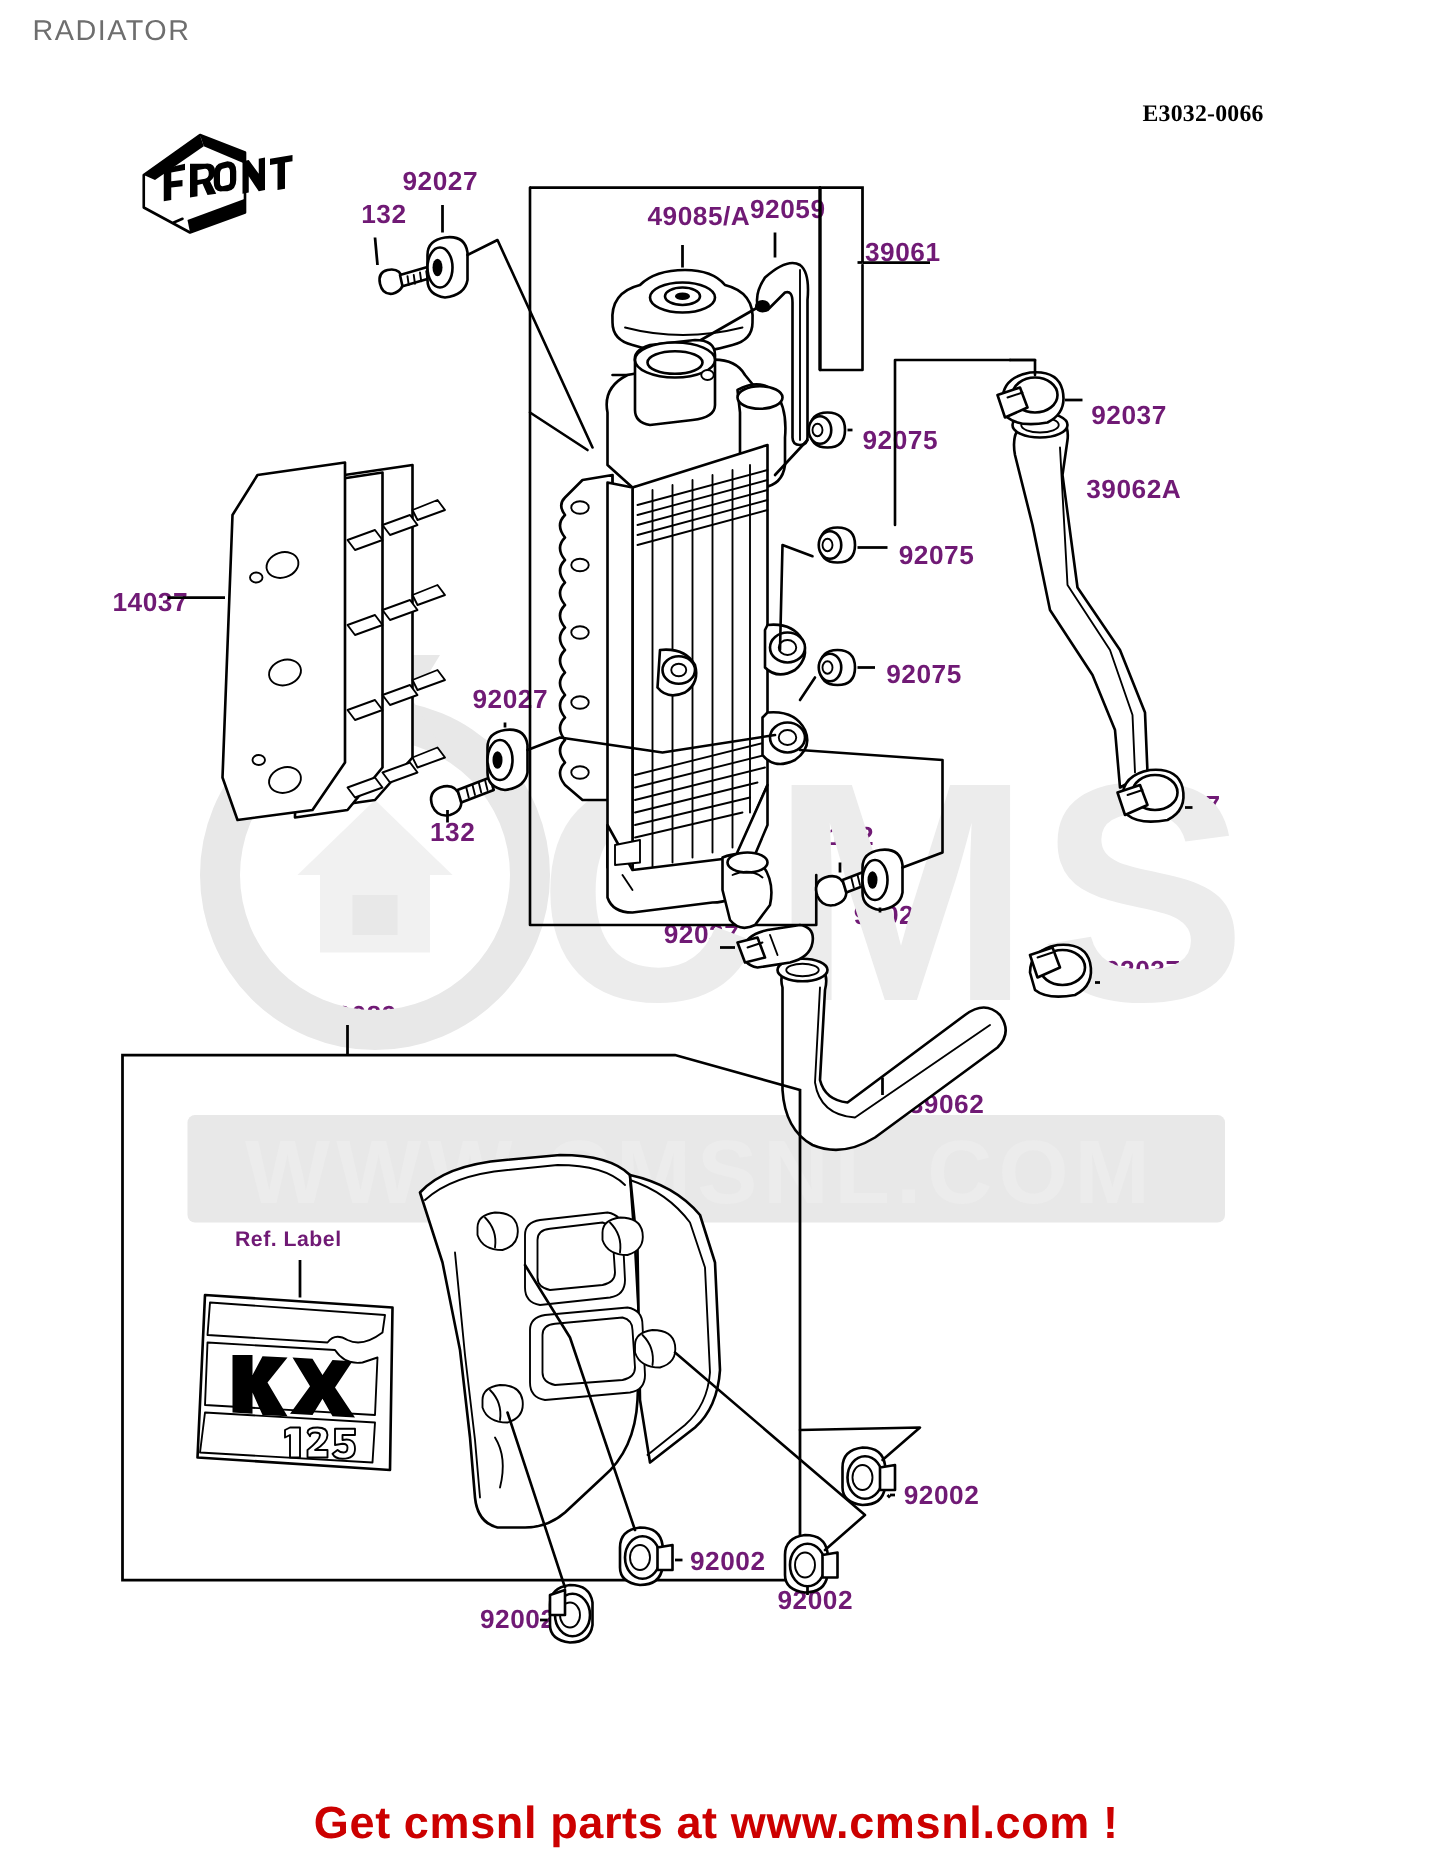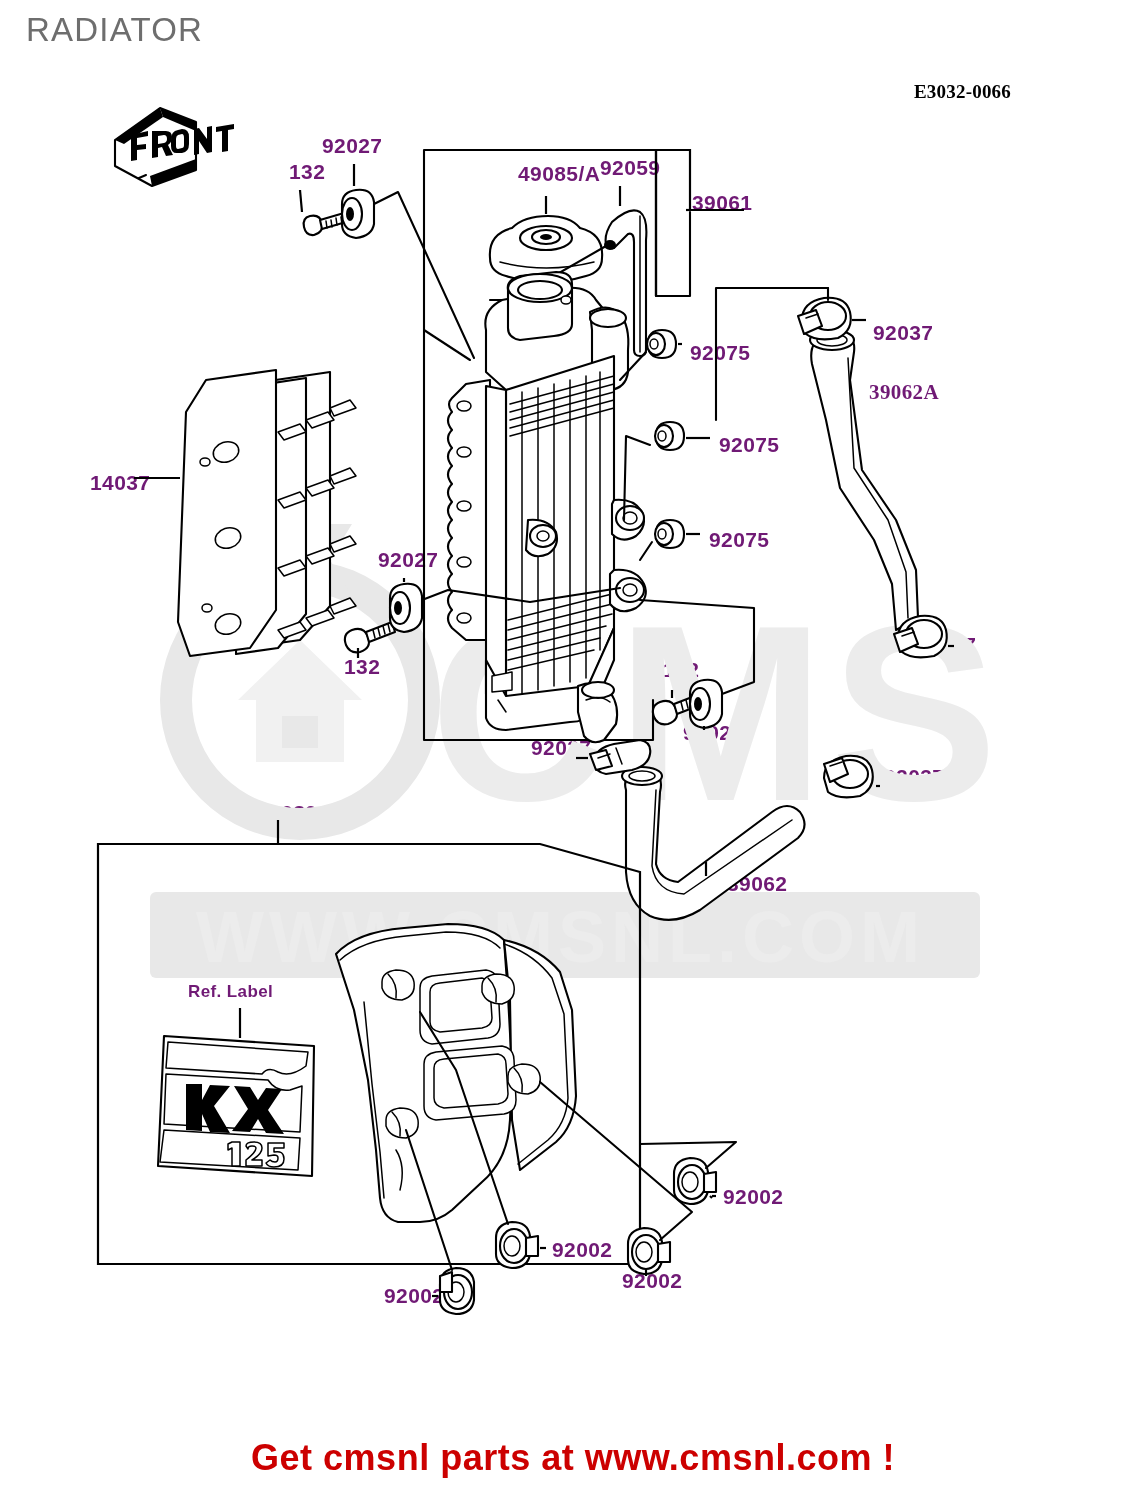--- a/index.html
+++ b/index.html
@@ -14,21 +14,21 @@
     position: relative;
     width: 1146px;
     height: 1500px;
     background: #ffffff;
     overflow: hidden;
   }
   #page-title {
     position: absolute;
     left: 26px;
     top: 11px;
-    font-size: 33px;
+    font-size: 23px;
     letter-spacing: 1.2px;
     color: #6e6e6e;
     font-family: "Liberation Sans", sans-serif;
     white-space: nowrap;
   }
   #diagram-code {
     position: absolute;
     left: 866px;
     top: 81px;
     font-family: "Liberation Serif", serif;
@@ -493,21 +493,21 @@
     </g>
   </svg>
 
   <div class="calloutlayer">
     <div class="callout" style="left:289px; top:160px;">132</div>
     <div class="callout" style="left:322px; top:134px;">92027</div>
     <div class="callout" style="left:498px; top:162px;margin-left:20px;">49085/A</div>
     <div class="callout" style="left:600px; top:156px;text-align:center;">92059</div>
     <div class="callout" style="left:692px; top:191px;">39061</div>
     <div class="callout" style="left:873px; top:321px;">92037</div>
-    <div class="callout" style="left:869px; top:380px;font-family:Liberation Serif, serif;">39062A</div>
+    <div class="callout" style="left:869px; top:380px;">39062A</div>
     <div class="callout" style="left:690px; top:341px;">92075</div>
     <div class="callout" style="left:719px; top:433px;">92075</div>
     <div class="callout" style="left:709px; top:528px;">92075</div>
     <div class="callout" style="left:90px;  top:471px;">14037</div>
     <div class="callout" style="left:378px; top:548px;">92027</div>
     <div class="callout" style="left:344px; top:655px;">132</div>
     <div class="callout" style="left:916px; top:633px;">92037</div>
     <div class="callout" style="left:663px; top:658px;">132</div>
     <div class="callout" style="left:683px; top:721px;">92027</div>
     <div class="callout" style="left:531px; top:736px;">92037</div>

